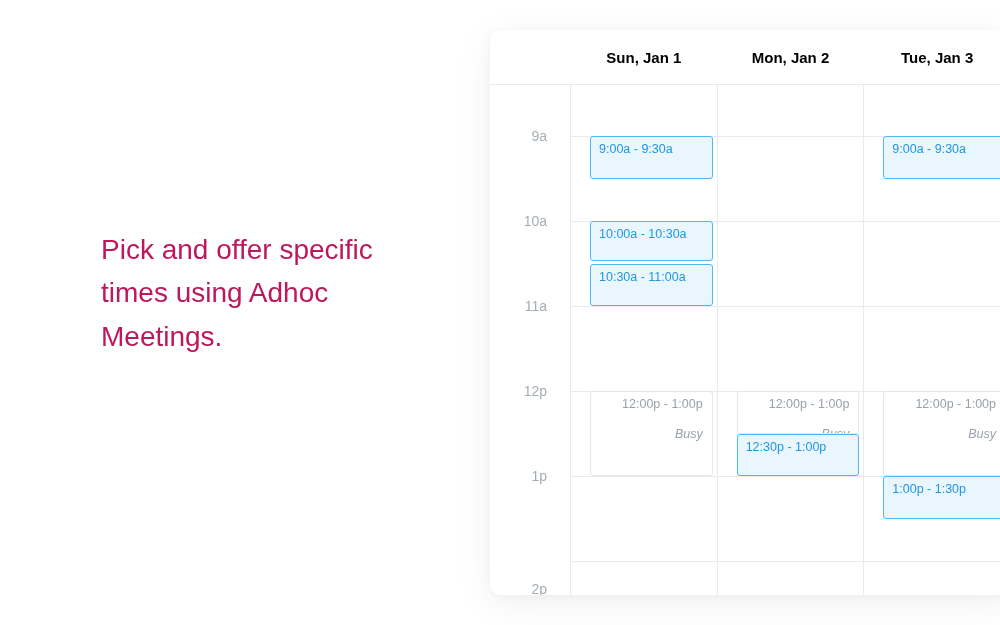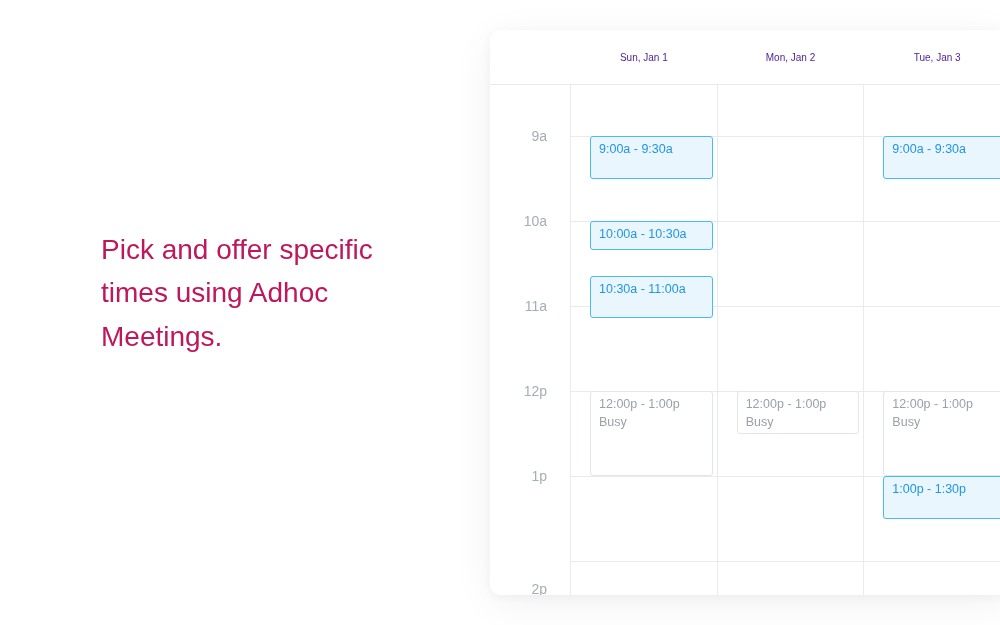--- a/index.html
+++ b/index.html
@@ -47,23 +47,23 @@
     }
     .cal-header-days {
       flex: 1;
       display: flex;
     }
     .cal-header-day {
       flex: 1;
       display: flex;
       align-items: center;
       justify-content: center;
-      font-size: 10px;
-      color: #4c1d95;
-      font-weight: 400;
+      font-size: 15px;
+      color: #000000;
+      font-weight: 700;
       border-left: 1px solid transparent;
     }
     .cal-body {
       position: relative;
       height: calc(100% - 55px);
     }
     .cal-grid {
       display: flex;
       height: 100%;
     }
@@ -120,23 +120,25 @@
       background: #eaf6fe;
       border: 1.5px solid #4ab9f8;
       color: #2196e3;
       font-weight: 500;
       cursor: pointer;
     }
     .event.busy {
       background: #ffffff;
       border: 1px solid #e2e5e9;
       color: #9aa1a9;
+      align-items: flex-end;
     }
     .event.busy .ev-title {
-      margin-top: 4px;
+      margin-top: 16px;
+      font-style: italic;
     }
     .ev-time {
       white-space: nowrap;
     }
     .ev-title {
       white-space: nowrap;
     }
   </style>
 </head>
 <body>
@@ -168,35 +170,38 @@
             <div class="cal-hourline" style="top: 136px;"></div>
             <div class="cal-hourline" style="top: 221px;"></div>
             <div class="cal-hourline" style="top: 306px;"></div>
             <div class="cal-hourline" style="top: 391px;"></div>
             <div class="cal-hourline" style="top: 476px;"></div>
           </div>
       <div class="cal-column">
             <div class="event slot" style="top: 51px; height: 42.5px;">
               <div class="ev-time">9:00a - 9:30a</div>
             </div>
-            <div class="event slot" style="top: 136px; height: 29px;">
+            <div class="event slot" style="top: 136px; height: 40px;">
               <div class="ev-time">10:00a - 10:30a</div>
             </div>
-            <div class="event slot" style="top: 178.5px; height: 42.5px; margin-top: 12px;">
+            <div class="event slot" style="top: 178.5px; height: 42.5px;">
               <div class="ev-time">10:30a - 11:00a</div>
             </div>
             <div class="event busy" style="top: 306px; height: 85px;">
               <div class="ev-time">12:00p - 1:00p</div>
               <div class="ev-title">Busy</div>
             </div>
           </div>
           <div class="cal-column">
             <div class="event busy" style="top: 306px; height: 42.5px;">
               <div class="ev-time">12:00p - 1:00p</div>
               <div class="ev-title">Busy</div>
+            </div>
+            <div class="event slot" style="top: 348.5px; height: 42.5px;">
+              <div class="ev-time">12:30p - 1:00p</div>
             </div>
           </div>
           <div class="cal-column">
             <div class="event slot" style="top: 51px; height: 42.5px;">
               <div class="ev-time">9:00a - 9:30a</div>
             </div>
             <div class="event busy" style="top: 306px; height: 85px;">
               <div class="ev-time">12:00p - 1:00p</div>
               <div class="ev-title">Busy</div>
             </div>

